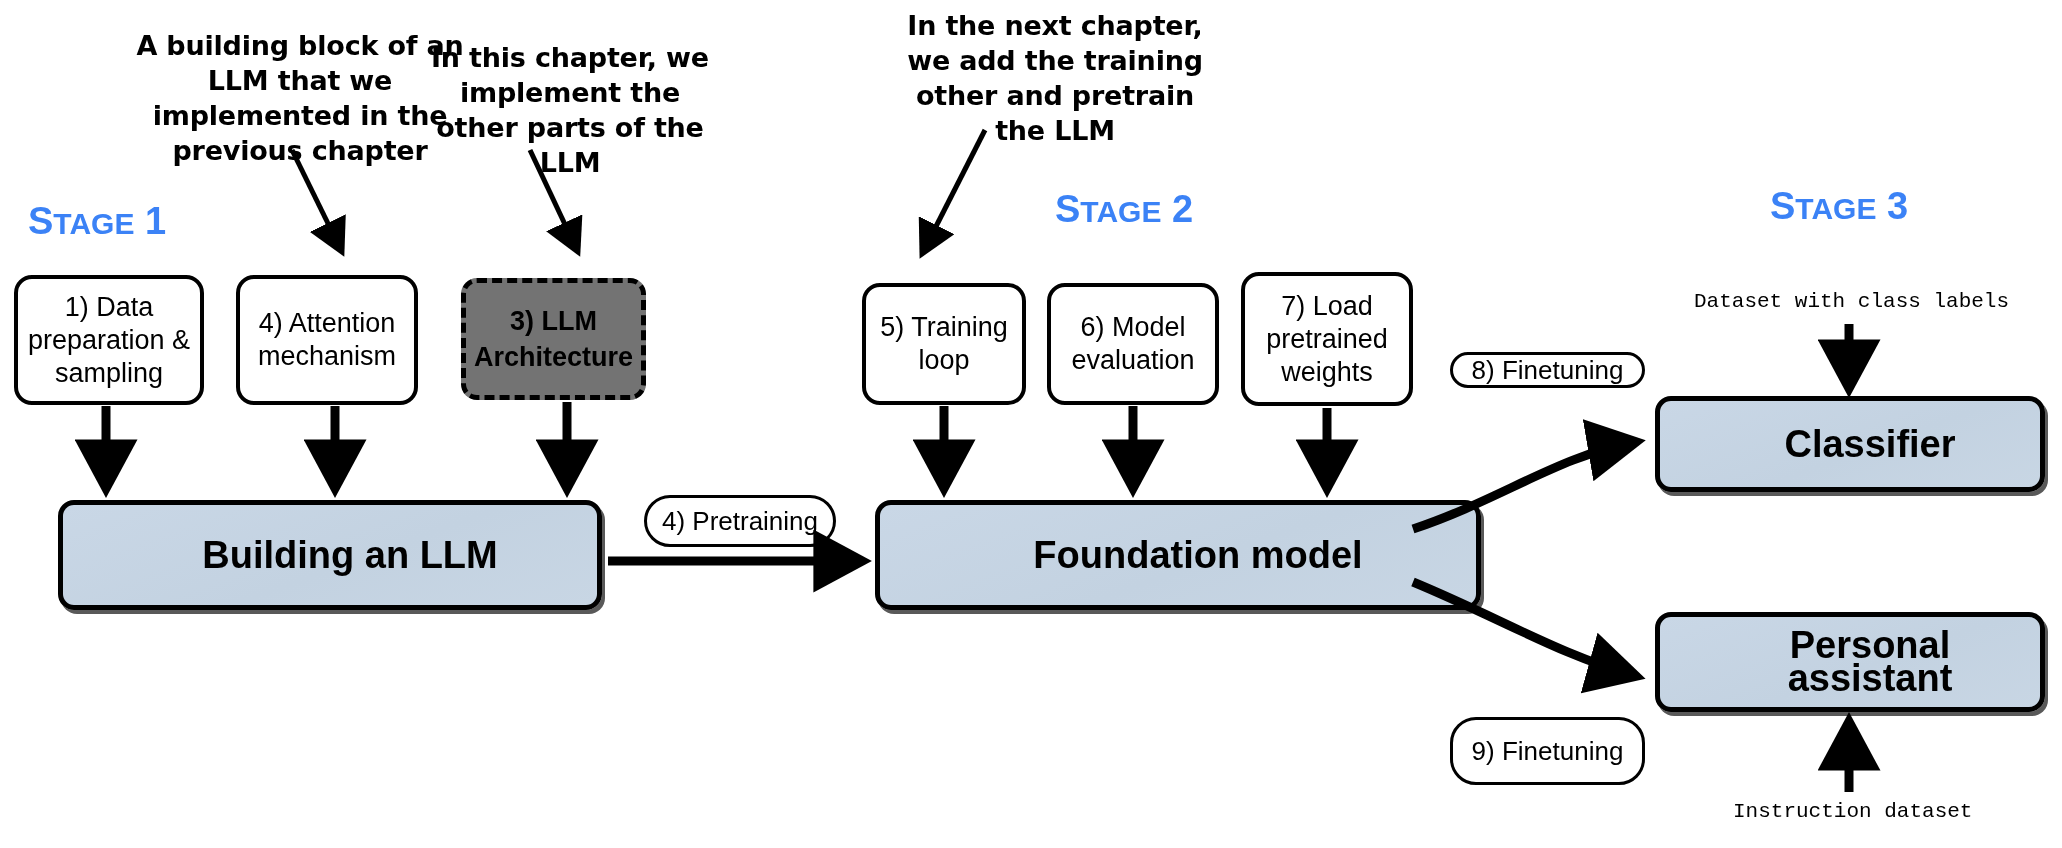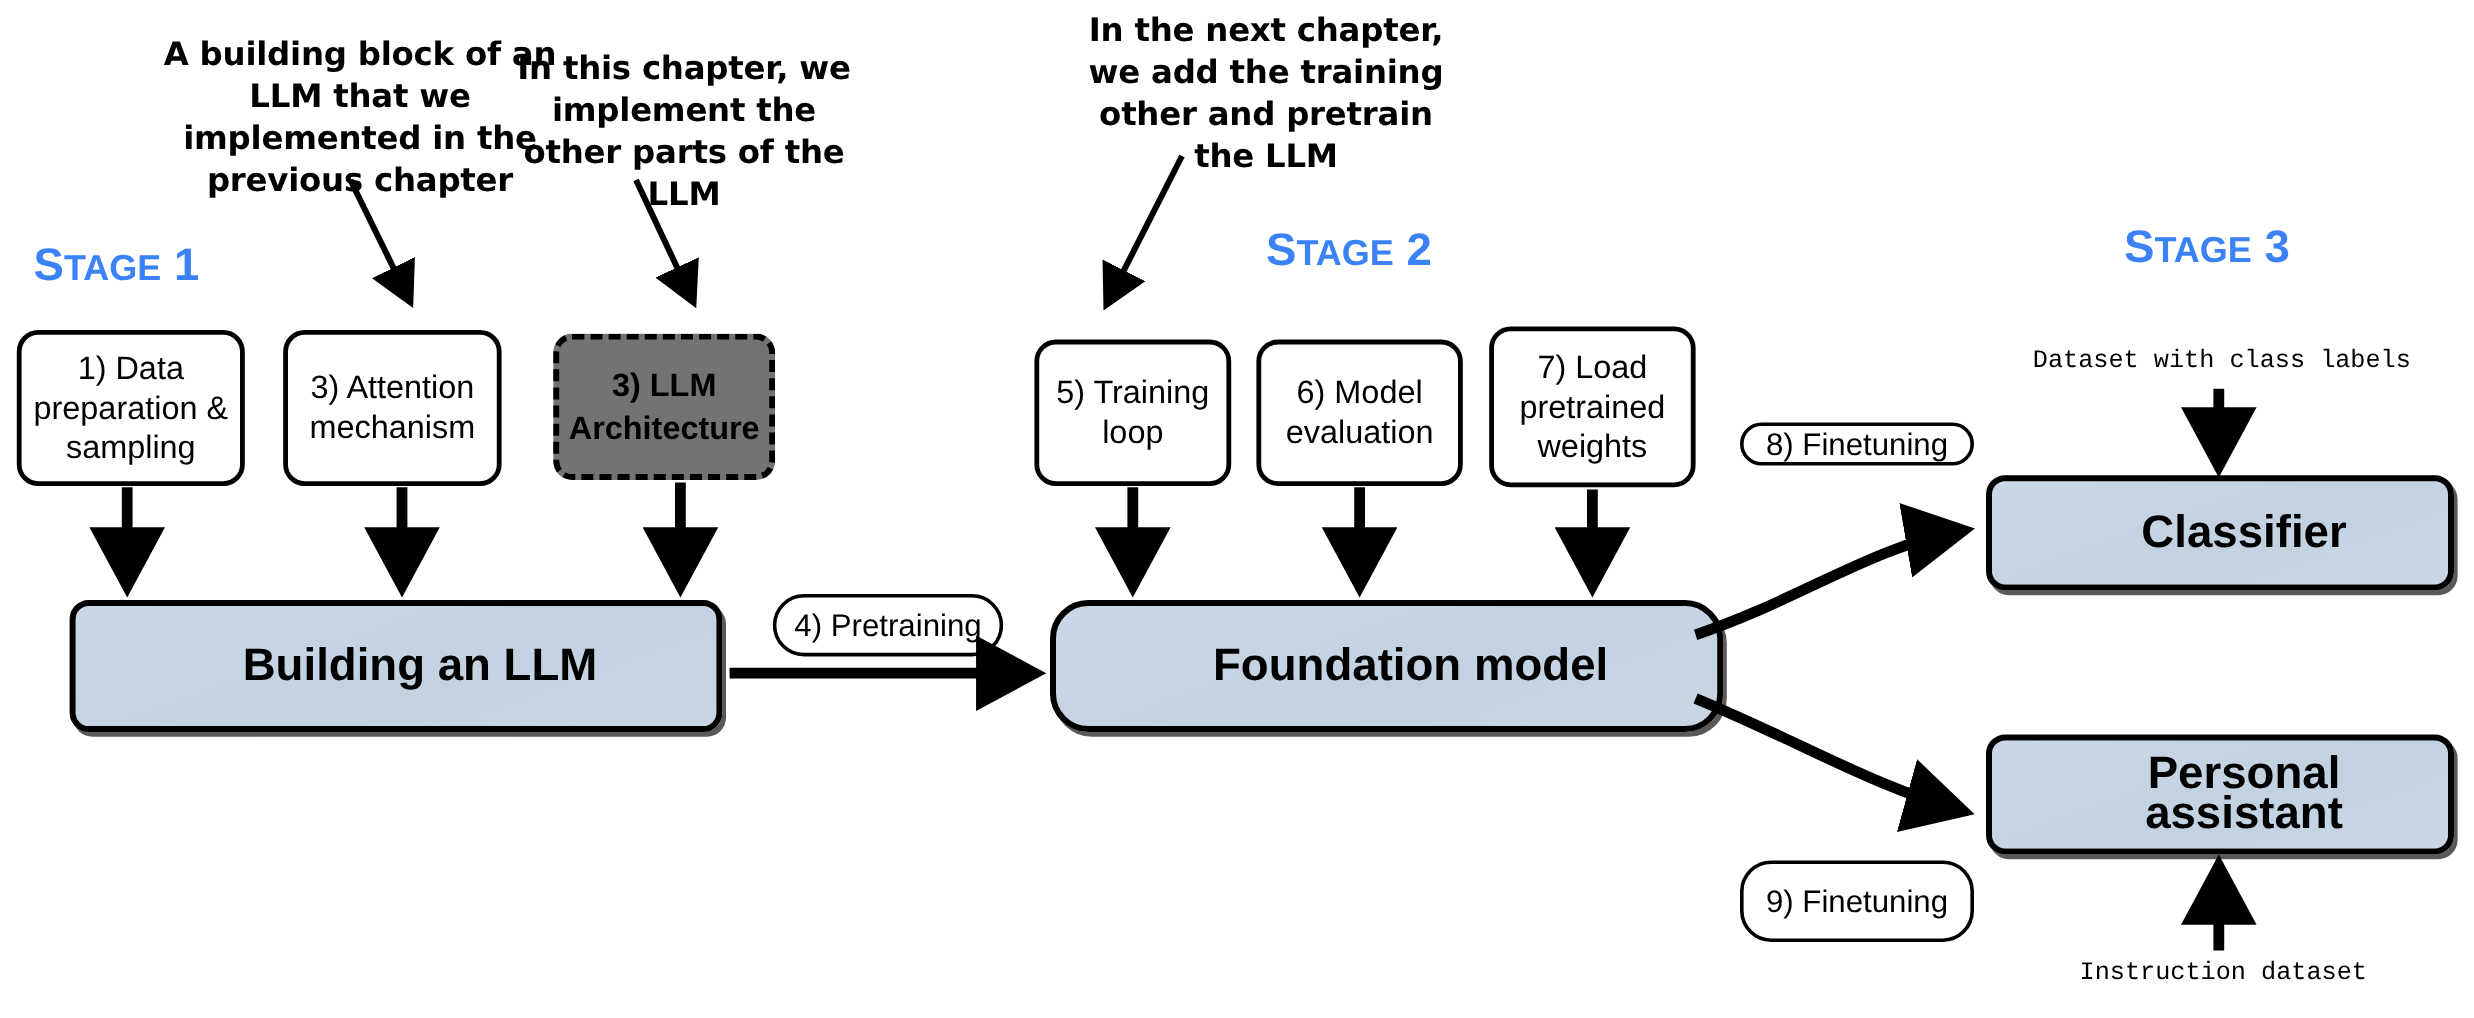--- a/index.html
+++ b/index.html
@@ -96,35 +96,35 @@
   <div class="stage-label" style="left:1055px;top:188px;">
     <span class="big">S</span><span class="sc">TAGE</span><span class="big">&nbsp;</span><span class="big">2</span>
   </div>
 
   <div class="stage-label" style="left:1770px;top:185px;">
     <span class="big">S</span><span class="sc">TAGE</span><span class="big">&nbsp;</span><span class="big">3</span>
   </div>
 
   <div class="node" style="left:14px;top:275px;width:190px;height:130px;">1) Data preparation &amp; sampling</div>
 
-  <div class="node" style="left:236px;top:275px;width:182px;height:130px;">3) Attention mechanism</div>
+  <div class="node" style="left:236px;top:275px;width:182px;height:130px;">4) Attention mechanism</div>
 
   <div class="node dashed" style="left:461px;top:278px;width:185px;height:122px;">3) LLM Architecture</div>
 
   <div class="node big" style="left:58px;top:500px;width:544px;height:110px;">Building an LLM</div>
 
   <div class="node pill" style="left:644px;top:495px;width:192px;height:52px;">4) Pretraining</div>
 
   <div class="node" style="left:862px;top:283px;width:164px;height:122px;">5) Training loop</div>
 
   <div class="node" style="left:1047px;top:283px;width:172px;height:122px;">6) Model evaluation</div>
 
   <div class="node" style="left:1241px;top:272px;width:172px;height:134px;">7) Load pretrained weights</div>
 
-  <div class="node big" style="left:875px;top:500px;width:561px;height:110px;border-radius:32px;">Foundation model</div>
+  <div class="node big" style="left:875px;top:500px;width:606px;height:110px;">Foundation model</div>
 
   <div class="node pill" style="left:1450px;top:352px;width:195px;height:36px;text-align:right;">8) Finetuning</div>
 
   <div class="node pill" style="left:1450px;top:717px;width:195px;height:68px;">9) Finetuning</div>
 
   <div class="node big" style="left:1655px;top:396px;width:390px;height:96px;">Classifier</div>
 
   <div class="node big" style="left:1655px;top:612px;width:390px;height:100px;">Personal assistant</div>
 
   <div class="plain" style="left:1694px;top:290px;">Dataset with class labels</div>

